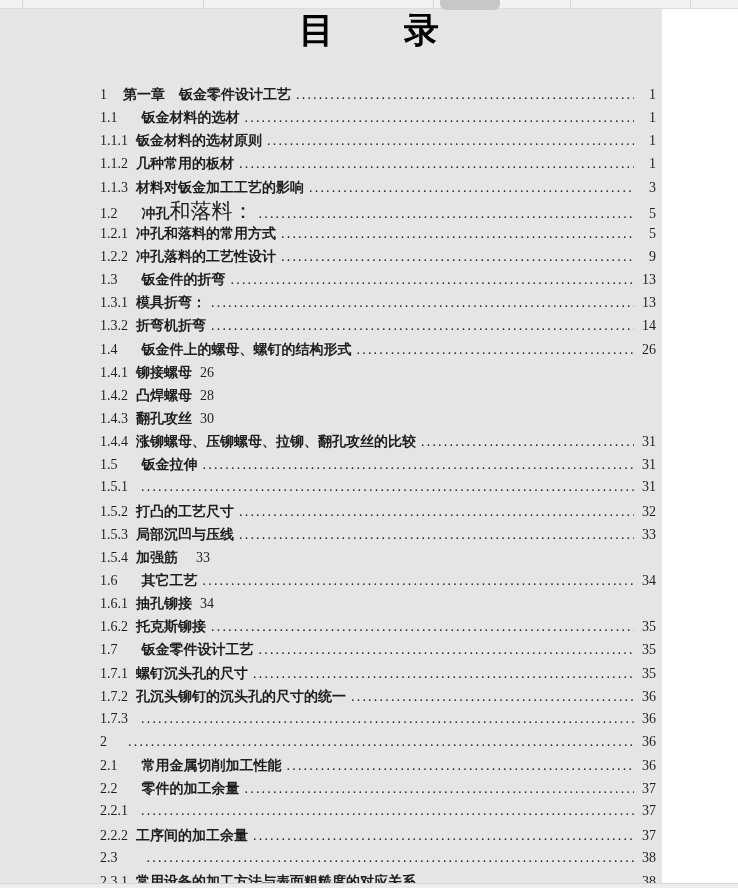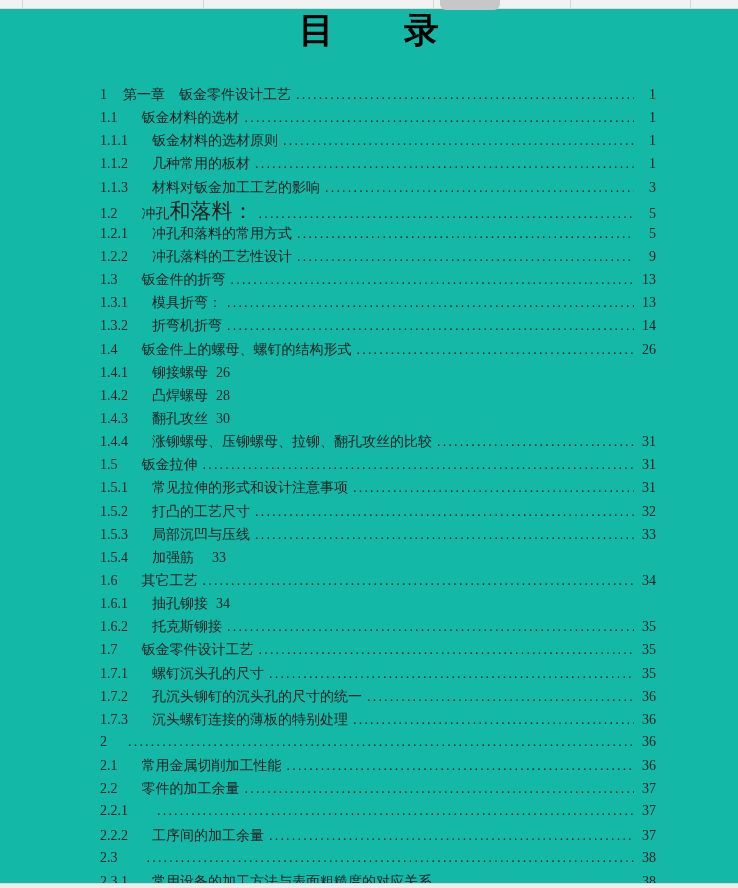--- a/index.html
+++ b/index.html
@@ -1,18 +1,18 @@
 <!DOCTYPE html>
 <html><head>
 <meta charset="utf-8">
 <style>
   * { margin:0; padding:0; box-sizing:border-box; }
   html,body { width:738px; height:888px; overflow:hidden; background:#ffffff;
               font-family:"Liberation Serif","DejaVu Serif",serif; color:#1e1e1e; }
-  .canvas { position:relative; width:738px; height:888px; background:#14b8a6; }
+  .canvas { position:relative; width:662px; height:888px; background:#e5e5e5; }
 
   
   .top-bar { position:absolute; top:0; left:0; width:738px; height:9px;
              background:#f2f2f3; border-bottom:1px solid #dcdcdc; z-index:5; }
   .top-bar .divider { position:absolute; top:0; width:1px; height:8px; background:#d6d6d8; }
   .div-1 { left:22px; } .div-2 { left:203px; } .div-3 { left:433px; }
   .div-4 { left:570px; } .div-5 { left:690px; }
   .tab-thumb { position:absolute; top:0; left:440px; width:60px; height:10px;
                background:#c7c7c9; border-radius:0 0 6px 6px; z-index:6; }
 
@@ -24,22 +24,22 @@
   .doc-title { position:absolute; top:8px; left:0; width:738px; height:46px;
                text-align:center; font-size:35px; line-height:46px; font-weight:bold;
                color:#000; }
 
   .toc { position:absolute; top:86px; left:100px; width:556px; }
   .toc-row { display:flex; align-items:baseline; height:23.15px; font-size:14px;
              white-space:nowrap; }
   .toc-row .num   { flex:0 0 auto; }
   .lvl1 .num { margin-right:16px; }
   .lvl2 .num { margin-right:24px; }
-  .lvl3 .num { margin-right:24px; }
-  .toc-row .label { flex:0 0 auto; }
+  .lvl3 .num { margin-right:8px; }
+  .toc-row .label { flex:0 0 auto;font-weight:bold; }
   .toc-row .label-large { flex:0 0 auto; font-size:21px; line-height:19px; }
   .toc-row .leader { flex:1 1 auto; overflow:hidden; white-space:nowrap;
                      letter-spacing:2.2px; padding:0 3px 0 5px; }
   .toc-row .page { flex:0 0 auto; min-width:22px; text-align:right; }
   .toc-row .page-inline { flex:0 0 auto; margin-left:8px; }
   .toc-row .page-inline.wide { margin-left:18px; }
 </style>
 </head>
 <body>
 
@@ -152,21 +152,20 @@
         <span class="page">31</span>
       </div>
       <div class="toc-row lvl2">
         <span class="num">1.5</span>
         <span class="label">钣金拉伸</span>
         <span class="leader">................................................................................................................................................................</span>
         <span class="page">31</span>
       </div>
       <div class="toc-row lvl3">
         <span class="num">1.5.1</span>
-        <span class="label">常见拉伸的形式和设计注意事项</span>
         <span class="leader">................................................................................................................................................................</span>
         <span class="page">31</span>
       </div>
       <div class="toc-row lvl3">
         <span class="num">1.5.2</span>
         <span class="label">打凸的工艺尺寸</span>
         <span class="leader">................................................................................................................................................................</span>
         <span class="page">32</span>
       </div>
       <div class="toc-row lvl3">
@@ -210,21 +209,20 @@
         <span class="page">35</span>
       </div>
       <div class="toc-row lvl3">
         <span class="num">1.7.2</span>
         <span class="label">孔沉头铆钉的沉头孔的尺寸的统一</span>
         <span class="leader">................................................................................................................................................................</span>
         <span class="page">36</span>
       </div>
       <div class="toc-row lvl3">
         <span class="num">1.7.3</span>
-        <span class="label">沉头螺钉连接的薄板的特别处理</span>
         <span class="leader">................................................................................................................................................................</span>
         <span class="page">36</span>
       </div>
       <div class="toc-row lvl1">
         <span class="num">2</span>
         <span class="leader">................................................................................................................................................................</span>
         <span class="page">36</span>
       </div>
       <div class="toc-row lvl2">
         <span class="num">2.1</span>

